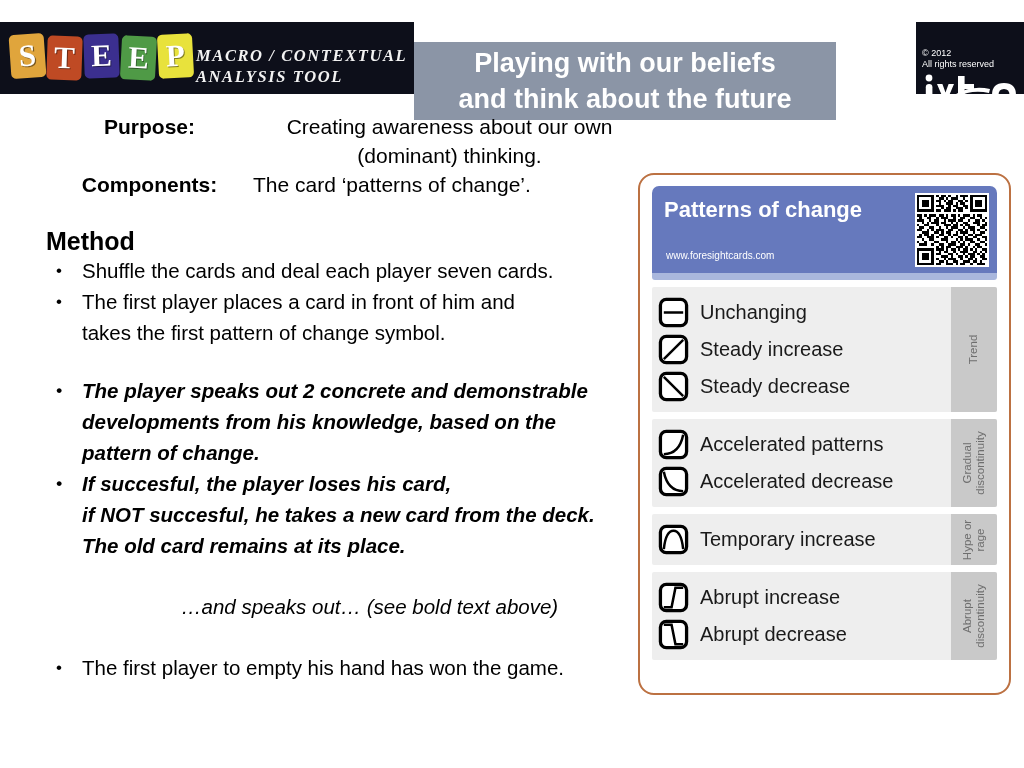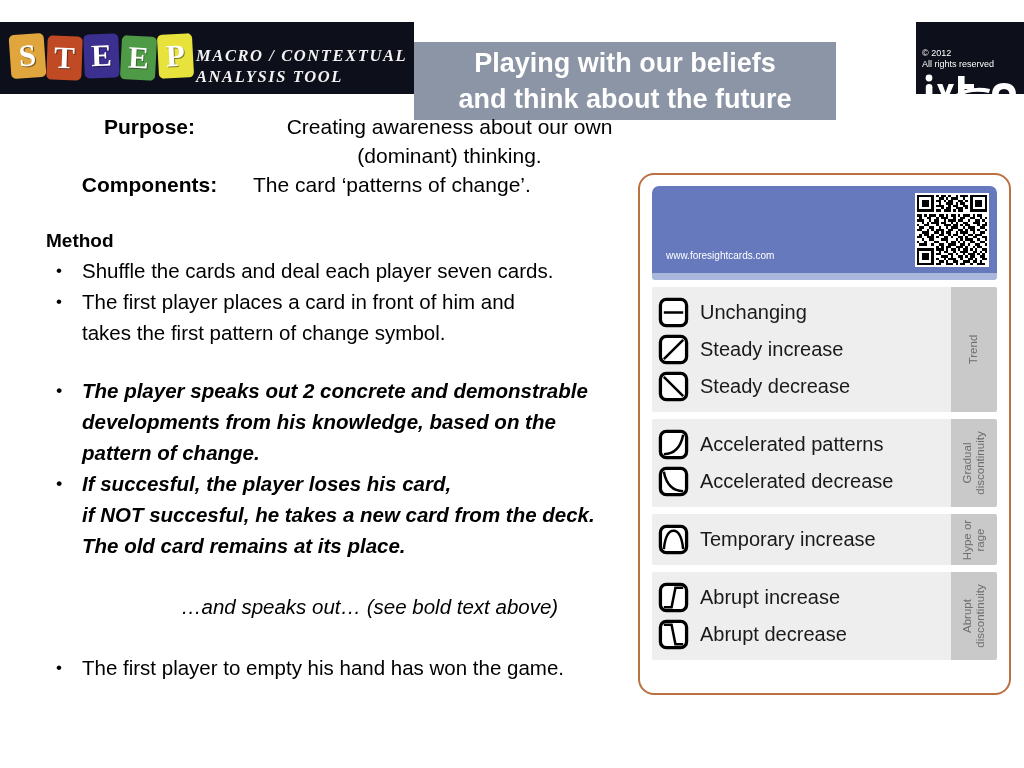--- a/index.html
+++ b/index.html
@@ -110,21 +110,21 @@
     display: flex;
     font-size: 21px;
     line-height: 29px;
     text-align: center;
   }
   .meta-label { font-weight: bold; width: 207px; flex: none; }
   .meta-value { font-weight: normal; }
 
   #method-heading {
     margin-top: 28px;
-    font-size: 19px;
+    font-size: 25px;
     font-weight: bold;
     line-height: 28px;
   }
   ul.method-list {
     list-style: none;
     margin: 0; padding: 0;
   }
   li.method-item {
     position: relative;
     padding-left: 36px;
@@ -313,20 +313,21 @@
   <div class="gap-md"></div>
 
   <ul class="method-list">
     <li class="method-item">The first player to empty his hand has won the game.</li>
   </ul>
 </div>
 
 <div id="patterns-card">
 
   <div id="card-header">
+    <div id="card-title">Patterns of change</div>
     <div id="card-url">www.foresightcards.com</div>
     <div id="qr-code">
       <svg viewBox="0 0 29 29" width="70" height="70" shape-rendering="crispEdges" aria-hidden="true">
         <rect width="29" height="29" fill="#ffffff"></rect>
         <g fill="#000000">
           <path d="M0 0h7v7h-7z M1 1v5h5v-5z"></path>
             <rect x="2" y="2" width="3" height="3"></rect>
           <path d="M22 0h7v7h-7z M23 1v5h5v-5z"></path>
             <rect x="24" y="2" width="3" height="3"></rect>
           <path d="M0 22h7v7h-7z M1 23v5h5v-5z"></path>

